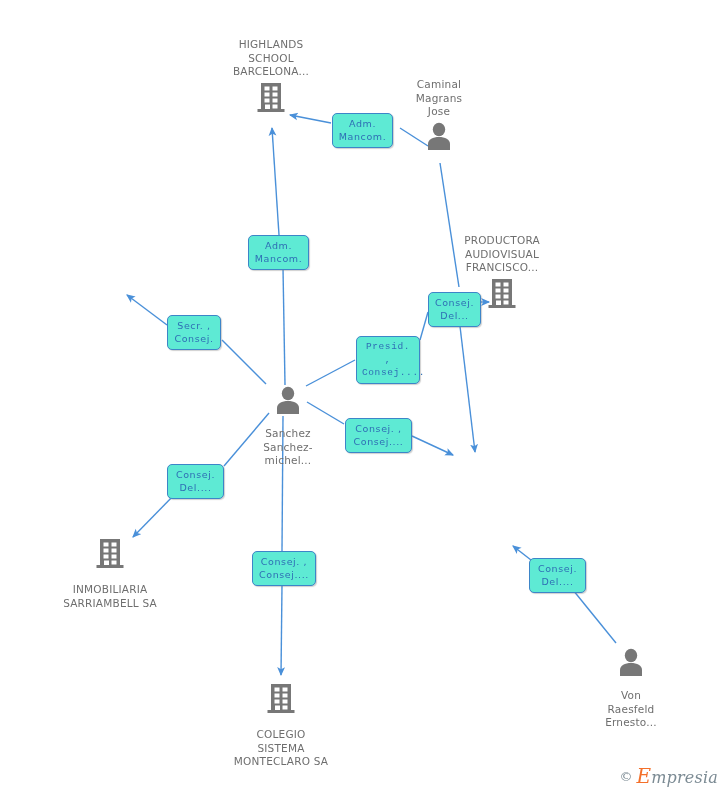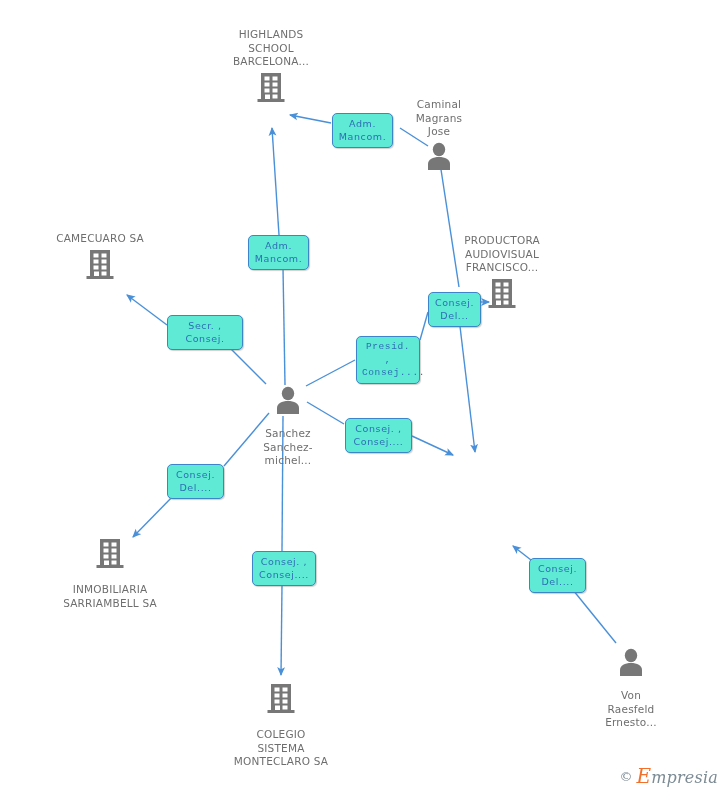--- a/index.html
+++ b/index.html
@@ -141,69 +141,52 @@
 
     <path d="M 283,416 L 282,551" stroke="#4a90d9" stroke-width="1.4" fill="none"></path>
 
     <path d="M 282,585 L 281,675" stroke="#4a90d9" stroke-width="1.4" fill="none" marker-end="url(#arrowhead)"></path>
 
     <path d="M 616,643 L 573,590" stroke="#4a90d9" stroke-width="1.4" fill="none"></path>
 
     <path d="M 531,560 L 513,546" stroke="#4a90d9" stroke-width="1.4" fill="none" marker-end="url(#arrowhead)"></path>
   </svg>
 
-  <div class="node company label-above" style="left:271px; top:28px;">
+  <div class="node company label-above" style="left:271px; top:38px;">
     <span class="label">HIGHLANDS
 SCHOOL
 BARCELONA...</span>
     <span class="glyph">
       <svg width="34" height="34" viewBox="0 0 34 34" xmlns="http://www.w3.org/2000/svg">
         <rect x="7" y="3" width="20" height="26" fill="#777777"></rect>
         <rect x="10.5" y="6.5" width="5" height="4" fill="#ffffff"></rect>
         <rect x="18.5" y="6.5" width="5" height="4" fill="#ffffff"></rect>
         <rect x="10.5" y="12.5" width="5" height="4" fill="#ffffff"></rect>
         <rect x="18.5" y="12.5" width="5" height="4" fill="#ffffff"></rect>
         <rect x="10.5" y="18.5" width="5" height="4" fill="#ffffff"></rect>
         <rect x="18.5" y="18.5" width="5" height="4" fill="#ffffff"></rect>
         <rect x="11" y="24.5" width="5" height="4.5" fill="#ffffff"></rect>
         <rect x="18.5" y="24.5" width="5" height="4" fill="#ffffff"></rect>
         <rect x="3.5" y="29" width="27" height="3" fill="#777777"></rect>
       </svg>
     </span>
   </div>
 
-  <div class="node person label-above" style="left:439px; top:78px;margin-top:20px;">
+  <div class="node person label-above" style="left:439px; top:78px;">
     <span class="label">Caminal
 Magrans
 Jose</span>
     <span class="glyph">
       <svg width="30" height="30" viewBox="0 0 30 30" xmlns="http://www.w3.org/2000/svg">
         <ellipse cx="15" cy="9.5" rx="6.2" ry="6.8" fill="#777777"></ellipse>
         <path d="M4 30 L4 24 C4 19.2 9 17 15 17 C21 17 26 19.2 26 24 L26 30 Z" fill="#777777"></path>
       </svg>
     </span>
   </div>
 
-  <div class="node company label-above" style="left:100px; top:232px;">
-    <span class="label">CAMECUARO SA</span>
-    <span class="glyph">
-      <svg width="34" height="34" viewBox="0 0 34 34" xmlns="http://www.w3.org/2000/svg">
-        <rect x="7" y="3" width="20" height="26" fill="#777777"></rect>
-        <rect x="10.5" y="6.5" width="5" height="4" fill="#ffffff"></rect>
-        <rect x="18.5" y="6.5" width="5" height="4" fill="#ffffff"></rect>
-        <rect x="10.5" y="12.5" width="5" height="4" fill="#ffffff"></rect>
-        <rect x="18.5" y="12.5" width="5" height="4" fill="#ffffff"></rect>
-        <rect x="10.5" y="18.5" width="5" height="4" fill="#ffffff"></rect>
-        <rect x="18.5" y="18.5" width="5" height="4" fill="#ffffff"></rect>
-        <rect x="11" y="24.5" width="5" height="4.5" fill="#ffffff"></rect>
-        <rect x="18.5" y="24.5" width="5" height="4" fill="#ffffff"></rect>
-        <rect x="3.5" y="29" width="27" height="3" fill="#777777"></rect>
-      </svg>
-    </span>
-  </div>
 
   <div class="node company label-above" style="left:502px; top:234px;">
     <span class="label">PRODUCTORA
 AUDIOVISUAL
 FRANCISCO...</span>
     <span class="glyph">
       <svg width="34" height="34" viewBox="0 0 34 34" xmlns="http://www.w3.org/2000/svg">
         <rect x="7" y="3" width="20" height="26" fill="#777777"></rect>
         <rect x="10.5" y="6.5" width="5" height="4" fill="#ffffff"></rect>
         <rect x="18.5" y="6.5" width="5" height="4" fill="#ffffff"></rect>
@@ -279,21 +262,21 @@
     </span>
     <span class="label">Von
 Raesfeld
 Ernesto...</span>
   </div>
 
   <div class="badge" style="left:332px; top:113px; width:61px;">Adm.
 Mancom.</div>
   <div class="badge" style="left:248px; top:235px; width:61px;">Adm.
 Mancom.</div>
-  <div class="badge" style="left:167px; top:315px; width:76px;">Secr. ,
+  <div class="badge" style="left:167px; top:315px; width:54px;">Secr. ,
 Consej.</div>
   <div class="badge" style="left:356px; top:336px; width:64px;font-family:Liberation Mono, monospace;">Presid. ,
 Consej....</div>
   <div class="badge" style="left:428px; top:292px; width:53px;">Consej.
 Del...</div>
   <div class="badge" style="left:345px; top:418px; width:67px;">Consej. ,
 Consej....</div>
   <div class="badge" style="left:167px; top:464px; width:57px;">Consej.
 Del....</div>
   <div class="badge" style="left:252px; top:551px; width:64px;">Consej. ,

